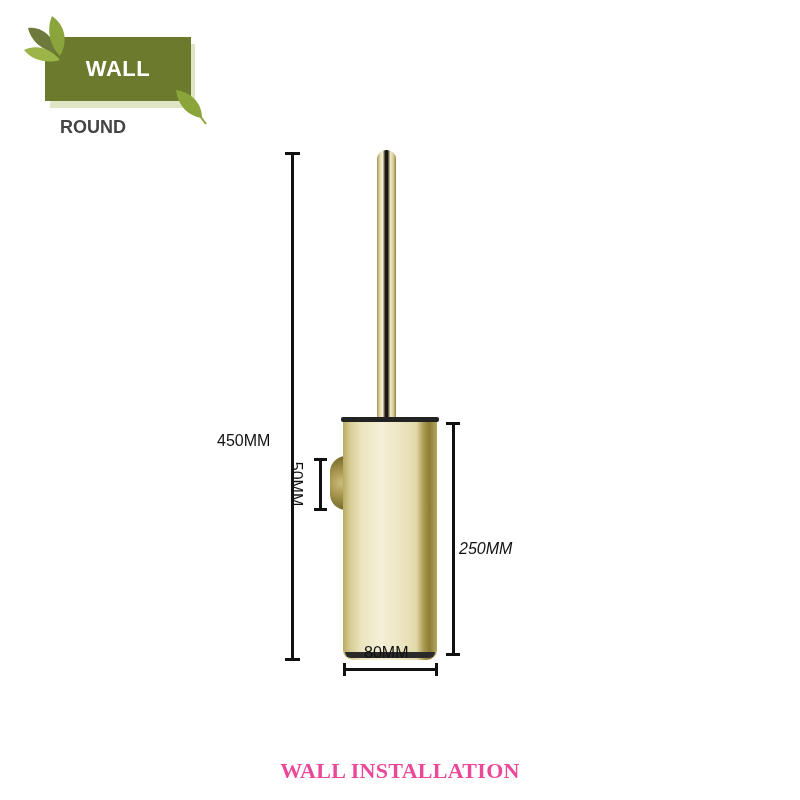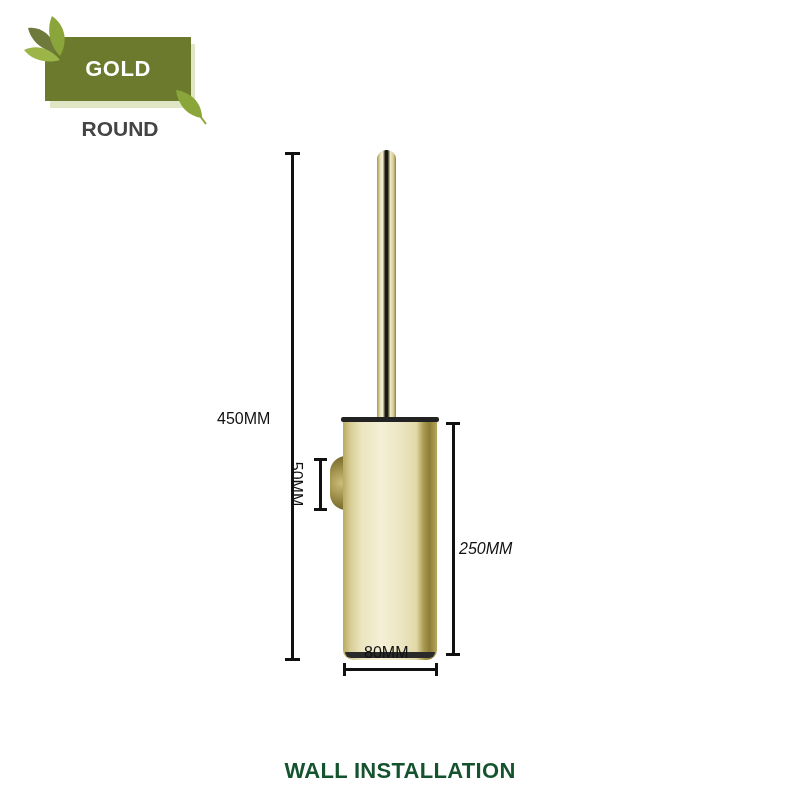--- a/index.html
+++ b/index.html
@@ -2,65 +2,65 @@
 <html><head>
   <meta charset="utf-8">
   <style>
     html, body { margin:0; padding:0; background:#ffffff; }
     body { width:800px; height:800px; position:relative; overflow:hidden; font-family:"Liberation Sans", sans-serif; }
     .abs { position:absolute; }
 
     
     .badge-shadow { left:50px; top:44px; width:145px; height:64px; background:#dfe5c5; }
     .badge { left:45px; top:37px; width:146px; height:64px; background:#6b7a2c; color:#fff; font-weight:bold; font-size:22px; display:flex; align-items:center; justify-content:center; letter-spacing:0.5px; }
-    .badge-sub { left:60px; top:117px; width:120px; text-align:center; color:#444; font-weight:bold; font-size:21px; }
+    .badge-sub { left:60px; top:117px; width:120px; color:#444; font-weight:bold; font-size:18px; }
     .leaf { position:absolute; }
 
     
     .vline { background:#111; width:3px; }
     .hline { background:#111; height:3px; }
     .tick-h { background:#111; height:3px; }
     .tick-v { background:#111; width:3px; }
     .dim-label { color:#111; font-size:16px; font-family:"Liberation Sans", sans-serif; font-weight:normal; white-space:nowrap; }
 
     
     .rod { left:377px; top:150px; width:19px; height:272px; border-radius:9px 9px 0 0;
       background:linear-gradient(90deg,#a89650 0%,#e9e2b8 18%,#f4efd2 30%,#1b1810 44%,#1b1810 56%,#efe8c4 70%,#d7cc92 86%,#8f7f3c 100%); }
     .holder { left:343px; top:420px; width:94px; height:240px;
       background:linear-gradient(90deg,#b9ab62 0%,#d8cd95 8%,#ece5c0 20%,#f4efd6 40%,#ede6c4 60%,#e2d9a8 78%,#a8994f 86%,#8d7e37 92%,#b5a75c 100%);
       border-radius:2px 2px 10px 10px; }
     .holder-top { left:341px; top:417px; width:98px; height:5px; background:#222; border-radius:2px; }
     .holder-bottom { left:345px; top:652px; width:90px; height:6px; background:#2a2a2a; border-radius:0 0 12px 12px; }
     .bracket { left:330px; top:456px; width:16px; height:54px; border-radius:16px 0 0 16px;
       background:radial-gradient(circle at 70% 50%, #cbbd7a 0%, #9a8b45 55%, #6f6228 100%); }
-    .caption { left:0; top:758px; width:800px; text-align:center; font-family:Liberation Sans, sans-serif; font-weight:bold; font-size:22px; color:#14532d; letter-spacing:0.3px; }
+    .caption { left:0; top:758px; width:800px; text-align:center; font-family:Liberation Serif, serif; font-weight:bold; font-size:22px; color:#ec4899; letter-spacing:0.3px; }
   </style>
 </head>
 <body>
 
 <div class="abs badge-shadow"></div>
 <div class="abs badge">
-  <span>GOLD</span>
+  <span>WALL</span>
 </div>
 <div class="abs badge-sub">ROUND</div>
 
 <svg class="leaf" style="left:22px;top:12px" width="50" height="60">
   <path d="M6 16 C18 14 30 22 36 40 C24 40 10 32 6 16 Z" fill="#6d7a3c"></path>
   <path d="M30 4 C44 14 46 30 38 44 C28 34 24 18 30 4 Z" fill="#8aa53a"></path>
   <path d="M2 38 C14 32 28 36 38 48 C24 52 10 48 2 38 Z" fill="#9cb548"></path>
 </svg>
 <svg class="leaf" style="left:172px;top:88px" width="40" height="40">
   <path d="M4 2 C18 4 30 14 30 30 C16 28 6 18 4 2 Z" fill="#8aa53a"></path>
   <path d="M28 28 L34 36" stroke="#8aa53a" stroke-width="2"></path>
 </svg>
 
 <div class="abs vline" style="left:291px;top:153px;height:507px;"></div>
 <div class="abs tick-h" style="left:285px;top:152px;width:15px;"></div>
 <div class="abs tick-h" style="left:285px;top:658px;width:15px;"></div>
-<div class="abs dim-label" style="left:217px;top:410px;">450MM</div>
+<div class="abs dim-label" style="left:217px;top:432px;">450MM</div>
 
 <div class="abs vline" style="left:319px;top:459px;height:50px;"></div>
 <div class="abs tick-h" style="left:314px;top:458px;width:13px;"></div>
 <div class="abs tick-h" style="left:314px;top:508px;width:13px;"></div>
 <div class="abs dim-label" style="left:274px;top:475px;transform:rotate(90deg);transform-origin:center;">50MM</div>
 
 <div class="abs rod"></div>
 <div class="abs bracket"></div>
 <div class="abs holder"></div>
 <div class="abs holder-top"></div>

